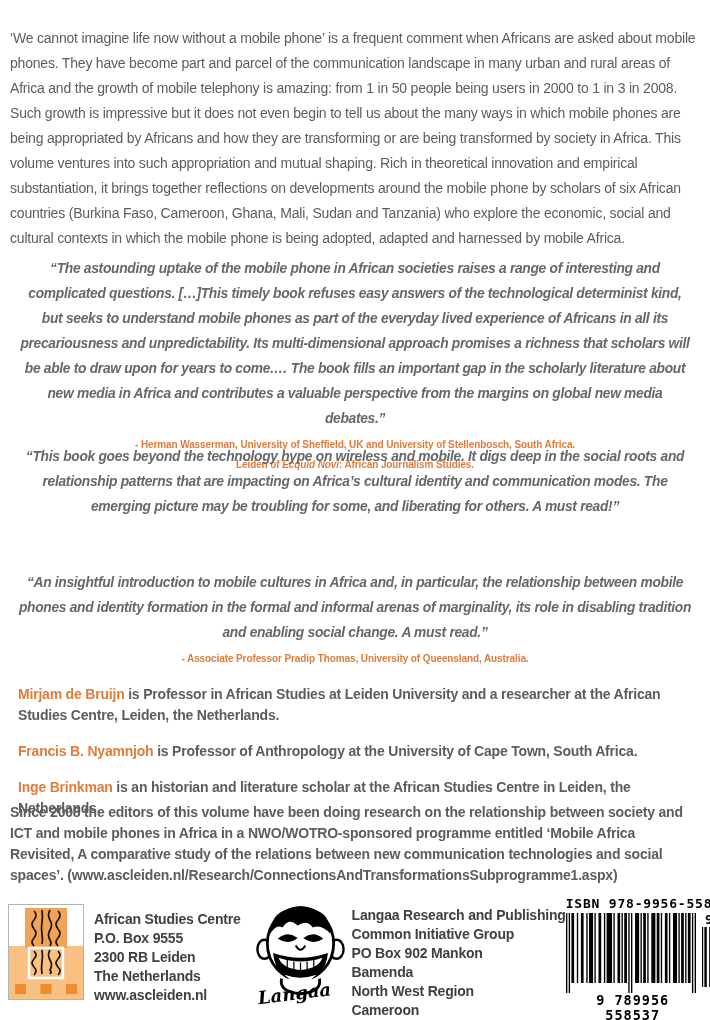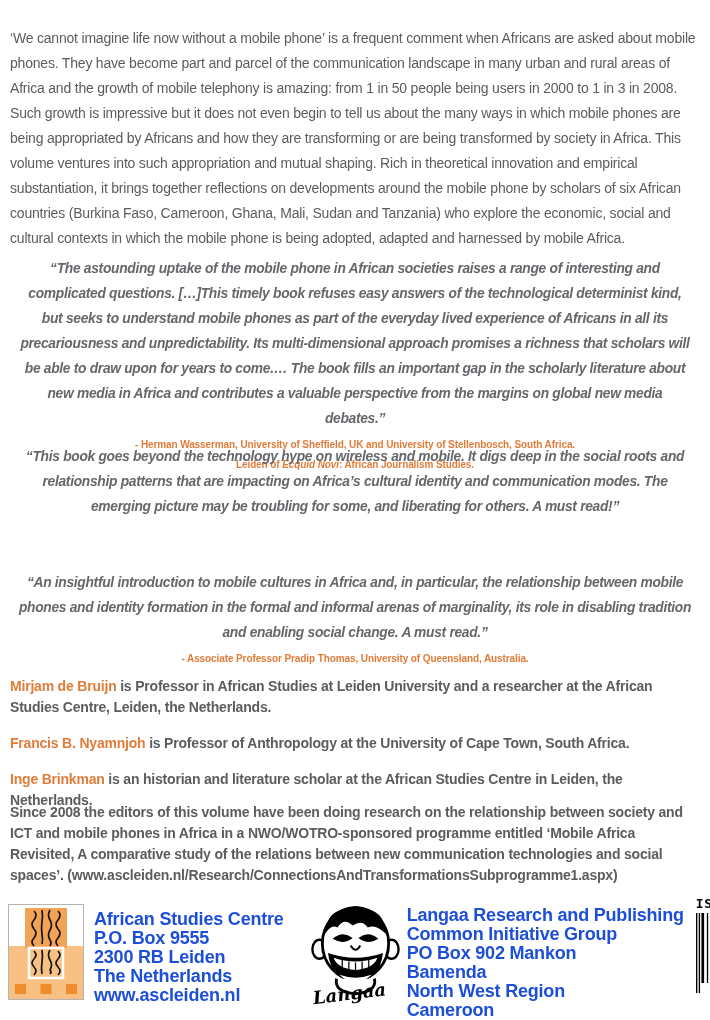--- a/index.html
+++ b/index.html
@@ -22,39 +22,39 @@
     line-height:25px; color:var(--qgray,#66676b);
   }
   .attr{
     margin:4px 0 0; font-size:10px; font-weight:bold; letter-spacing:-0.1px;
     line-height:20px; color:var(--orange,#e07c3a);
   }
   .attr .it{ font-style:italic; }
   
   .editors{ position:absolute; top:676px; left:10px; right:8px; }
   .bio{
-    margin:0; font-size:14px; font-weight:bold; letter-spacing:-0.2px;
+    margin:8px; font-size:14px; font-weight:bold; letter-spacing:-0.2px;
     line-height:21px; color:var(--gray,#5b5c5e);
   }
   .bio + .bio{ margin-top:15px; }
   .bio .name{ color:var(--orange,#e07c3a); }
   
   .research{
     position:absolute; top:802px; left:10px; right:8px; margin:0;
     font-size:14px; font-weight:bold; letter-spacing:-0.2px;
     line-height:21px; color:var(--gray,#5b5c5e);
   }
   
   .bottom{
     position:absolute; top:894px; left:8px; width:698px;
     display:flex; align-items:flex-start;
   }
   .asc-logo{ margin-top:10px; flex:none; }
   .addr{
-    margin:12px; font-size:18px; font-weight:bold; line-height:19px; color:#1d4ed8;
+    margin:0; font-size:14px; font-weight:bold; line-height:19px; color:#404040;
     letter-spacing:-0.2px; white-space:nowrap;
   }
   .asc-addr{ margin-left:10px; margin-top:16px; flex:none; }
   .langaa-wrap{ margin-left:12px; margin-top:6px; flex:none; }
   .langaa-addr{ margin-left:4px; margin-top:12px; flex:none; }
   
   .barcode-area{
     margin-left:auto; margin-top:2px; width:200px; flex:none;
     font-family:"DejaVu Sans Mono", monospace; font-weight:bold; color:#000;
   }

